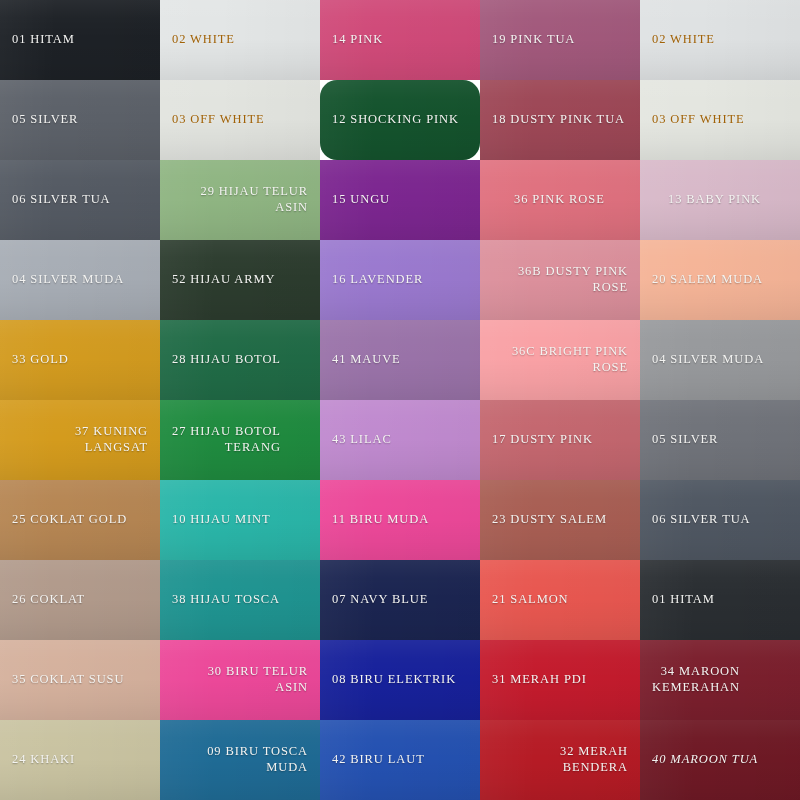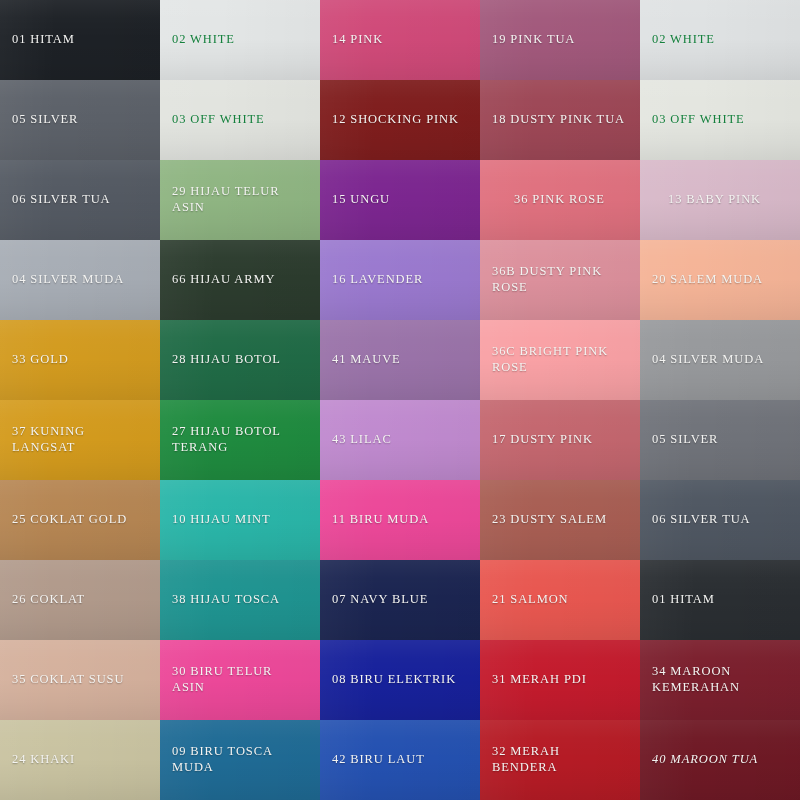--- a/index.html
+++ b/index.html
@@ -50,23 +50,24 @@
     z-index: 2;
     font-size: 12.5px;
     letter-spacing: 0.9px;
     line-height: 1.25;
     font-weight: 400;
     white-space: pre-line;
   }
   .swatch.light-text .swatch-label {
     color: #f4f4f2;
     text-shadow: 0 1px 1.5px rgba(0,0,0,0.30);
+    text-align: right;
   }
   .swatch.dark-text .swatch-label {
-    color: #15803d;
+    color: #a16207;
     text-shadow: 0 1px 1px rgba(255,255,255,0.25);
   }
 </style>
 </head>
 <body>
 
 <div id="swatch-chart">
     <div class="swatch light-text" style="background-color: rgb(29, 33, 38);">
       <span class="swatch-label">01 HITAM</span>
     </div>
@@ -81,21 +82,21 @@
     </div>
     <div class="swatch dark-text" style="background-color: rgb(223, 226, 227);">
       <span class="swatch-label">02 WHITE</span>
     </div>
     <div class="swatch light-text" style="background-color: rgb(92, 97, 105);">
       <span class="swatch-label">05 SILVER</span>
     </div>
     <div class="swatch dark-text" style="background-color: rgb(226, 228, 223);">
       <span class="swatch-label">03 OFF WHITE</span>
     </div>
-    <div class="swatch light-text" style="background-color: #7f1d1d;">
+    <div class="swatch light-text" style="background-color: #14532d; border-radius: 17px;">
       <span class="swatch-label">12 SHOCKING PINK</span>
     </div>
     <div class="swatch light-text" style="background-color: rgb(157, 71, 86);">
       <span class="swatch-label">18 DUSTY PINK TUA</span>
     </div>
     <div class="swatch dark-text" style="background-color: rgb(228, 230, 224);">
       <span class="swatch-label">03 OFF WHITE</span>
     </div>
     <div class="swatch light-text" style="background-color: rgb(84, 90, 99);">
       <span class="swatch-label">06 SILVER TUA</span>
@@ -109,21 +110,21 @@
     <div class="swatch light-text" style="background-color: rgb(224, 113, 127); padding-left: 34px;">
       <span class="swatch-label">36 PINK ROSE</span>
     </div>
     <div class="swatch light-text" style="background-color: rgb(216, 185, 201); padding-left: 28px;">
       <span class="swatch-label">13 BABY PINK</span>
     </div>
     <div class="swatch light-text" style="background-color: rgb(167, 173, 181);">
       <span class="swatch-label">04 SILVER MUDA</span>
     </div>
     <div class="swatch light-text" style="background-color: rgb(44, 60, 46);">
-      <span class="swatch-label">66 HIJAU ARMY</span>
+      <span class="swatch-label">52 HIJAU ARMY</span>
     </div>
     <div class="swatch light-text" style="background-color: rgb(154, 121, 207);">
       <span class="swatch-label">16 LAVENDER</span>
     </div>
     <div class="swatch light-text" style="background-color: rgb(220, 144, 156);">
       <span class="swatch-label">36B DUSTY PINK ROSE</span>
     </div>
     <div class="swatch light-text" style="background-color: rgb(245, 180, 151);">
       <span class="swatch-label">20 SALEM MUDA</span>
     </div>

